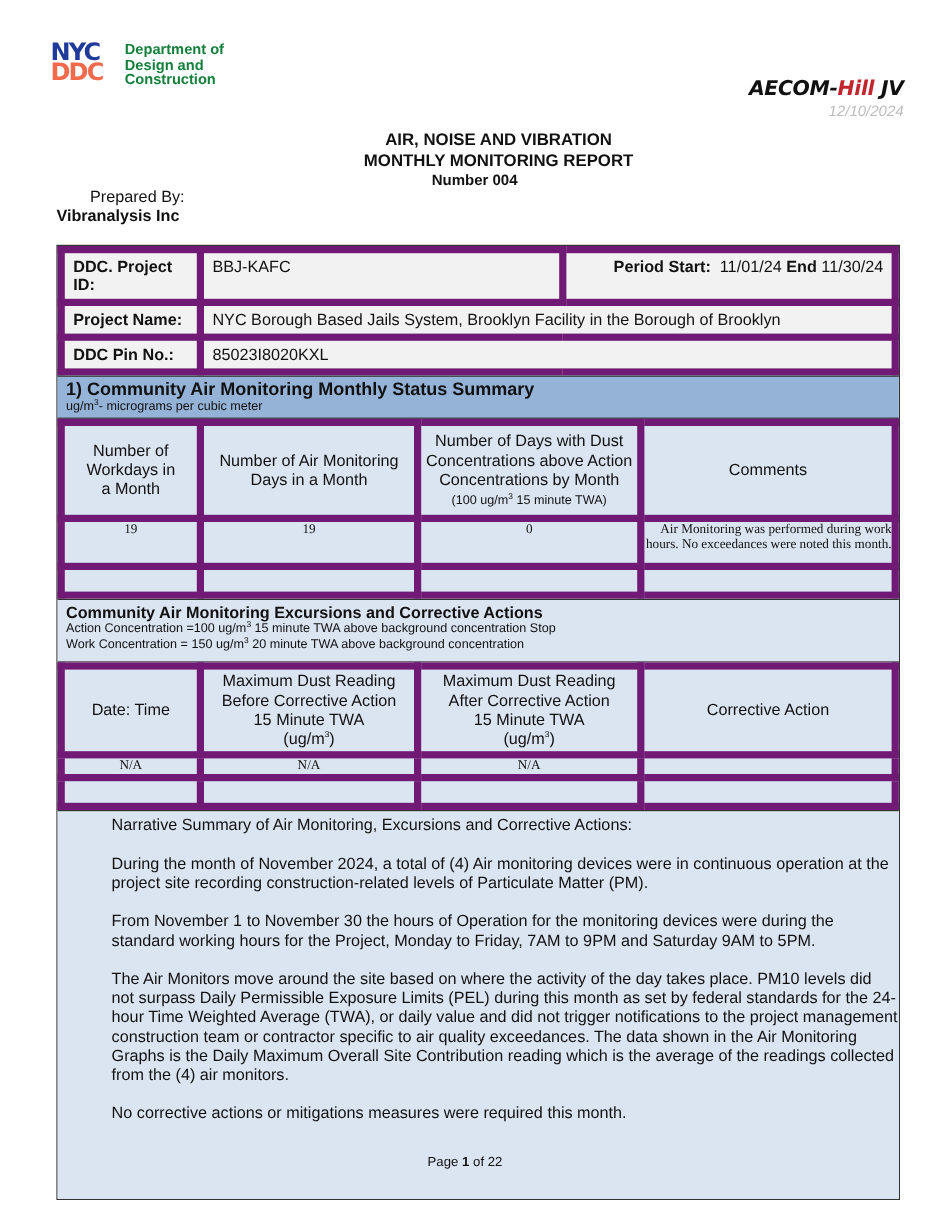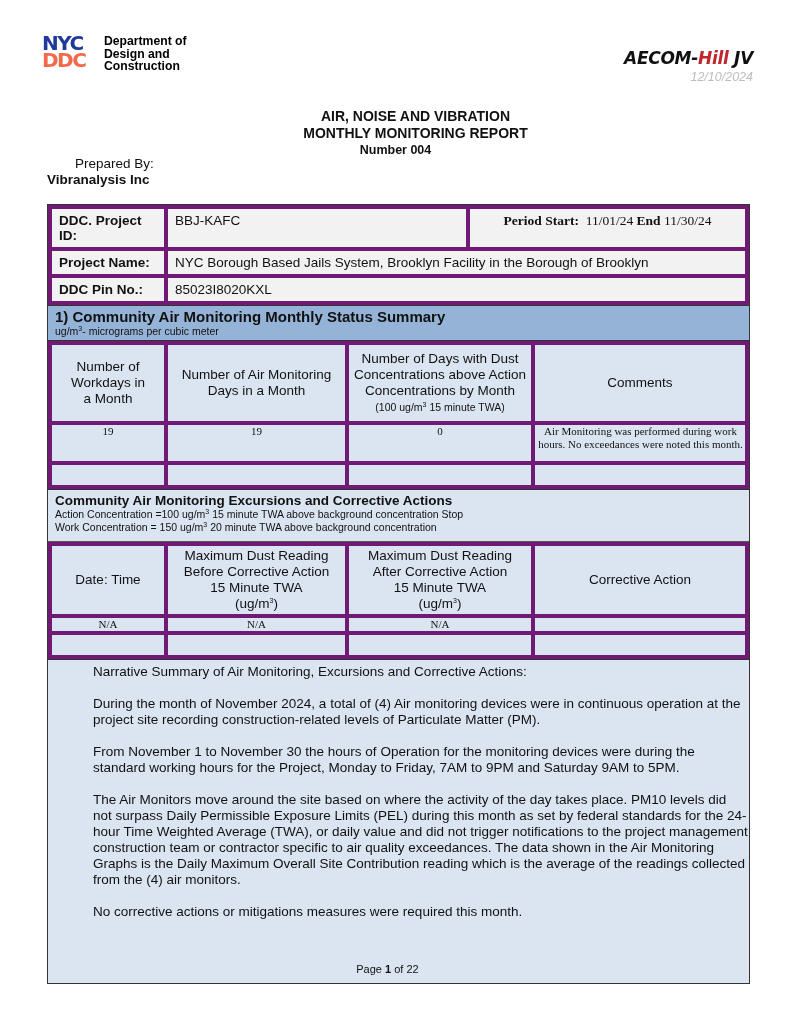--- a/index.html
+++ b/index.html
@@ -3,51 +3,51 @@
 <meta charset="utf-8">
 <style>
   * { box-sizing: border-box; margin: 0; padding: 0; }
   html, body { width: 791px; height: 1024px; background: #ffffff; overflow: hidden; }
   body { position: relative; font-family: "Liberation Sans", sans-serif; color: #111; }
 
   .logo { position: absolute; left: 42px; top: 34px; width: 170px; height: 40px; }
   .logo-mark { position: absolute; left: 0; top: 0; width: 56px; height: 38px; }
   .logo-nyc { position: absolute; left: 0; top: 0; font-weight: bold; font-size: 20px; color: #1f3a9a; letter-spacing: -1.5px; line-height: 18px; font-family: "DejaVu Sans", sans-serif; }
   .logo-ddc { position: absolute; left: 0; top: 17px; font-weight: bold; font-size: 20px; color: #f26a4b; letter-spacing: -1.5px; line-height: 18px; font-family: "DejaVu Sans", sans-serif; }
-  .logo-text { position: absolute; left: 62px; top: 1px; font-weight: bold; font-size: 12.2px; color: #000000; line-height: 12.5px; }
-
-  .firm { position: absolute; right: 38px; top: 48px; text-align: right; }
+  .logo-text { position: absolute; left: 62px; top: 1px; font-weight: bold; font-size: 12.2px; color: #15803d; line-height: 12.5px; }
+
+  .firm { position: absolute; right: 38px; top: 64px; text-align: right; }
   .firm-name { font-size: 17px; font-weight: bold; font-style: italic; color: #111; font-family: "DejaVu Sans", sans-serif; letter-spacing: -0.3px; }
   .firm-name .hill { color: #c0262c; }
   .firm-date { font-size: 12.5px; font-style: italic; color: #bdbdbd; margin-top: 2px; }
 
   .title { position: absolute; left: 0; width: 791px; text-align: center; font-weight: bold; }
   .t1 { top: 108px; font-size: 14px; left: 20px; }
   .t2 { top: 125px; font-size: 14px; left: 20px; }
   .t3 { top: 143px; font-size: 12.5px; left: 0px; }
 
   .prep-label { position: absolute; left: 47px; top: 156px; font-size: 13.5px; margin-left: 28px; }
   .prep-value { position: absolute; left: 47px; top: 172px; font-size: 13.5px; font-weight: bold; }
 
   .frame { position: absolute; left: 47px; top: 204px; width: 703px; border: 1.5px solid #333; }
   table { border-collapse: collapse; width: 100%; table-layout: fixed; }
-  td { border: 4px solid #701a75; vertical-align: top; }
+  td { border: 6px solid #701a75; vertical-align: top; }
 
   .hdr td { background: #f2f2f2; height: 26px; font-size: 13.5px; padding: 4px 7px; }
   .hdr td.lab { font-weight: bold; }
-  .period { text-align: center; font-family: Liberation Serif, serif; }
+  .period { text-align: right; }
   .period b { font-weight: bold; }
 
   .section-bar { background: #95b3d7; padding: 3px 7px 3px 7px; border-top: 1.5px solid #333; border-bottom: 1.5px solid #333; }
   .section-bar .s-title { font-size: 15px; font-weight: bold; line-height: 16px; }
   .section-bar .s-sub { font-size: 10.5px; line-height: 12px; }
   .colhead td { background: #dbe5f1; font-size: 13.5px; text-align: center; vertical-align: middle; line-height: 16px; padding: 2px 4px; }
   .colhead small { font-size: 10.5px; }
   .datarow td { background: #dbe5f1; font-family: "Liberation Serif", serif; font-size: 11px; text-align: center; line-height: 13px; margin-left: 33px; }
-  .datarow td.comment { text-align: center; padding-left: 1px; }
+  .datarow td.comment { text-align: right; padding-left: 1px; }
   .emptyrow td { background: #dbe5f1; height: 24px; }
 
   .exc-bar { background: #dbe5f1; padding: 3px 7px; border-top: 1.5px solid #333; border-bottom: 1px solid #555; height: 53px; }
   .exc-bar .s-title { font-size: 13.5px; font-weight: bold; line-height: 15px; }
   .exc-bar .s-sub { font-size: 10.5px; line-height: 12.5px; }
 
   .narr { background: #dbe5f1; border-top: 1.5px solid #333; padding: 4px 1px; height: 324px; font-size: 13.5px; line-height: 16px; }
   .narr p { margin-bottom: 16px; padding-left: 44px; }
 
   sup { font-size: 7px; vertical-align: super; line-height: 0; }

